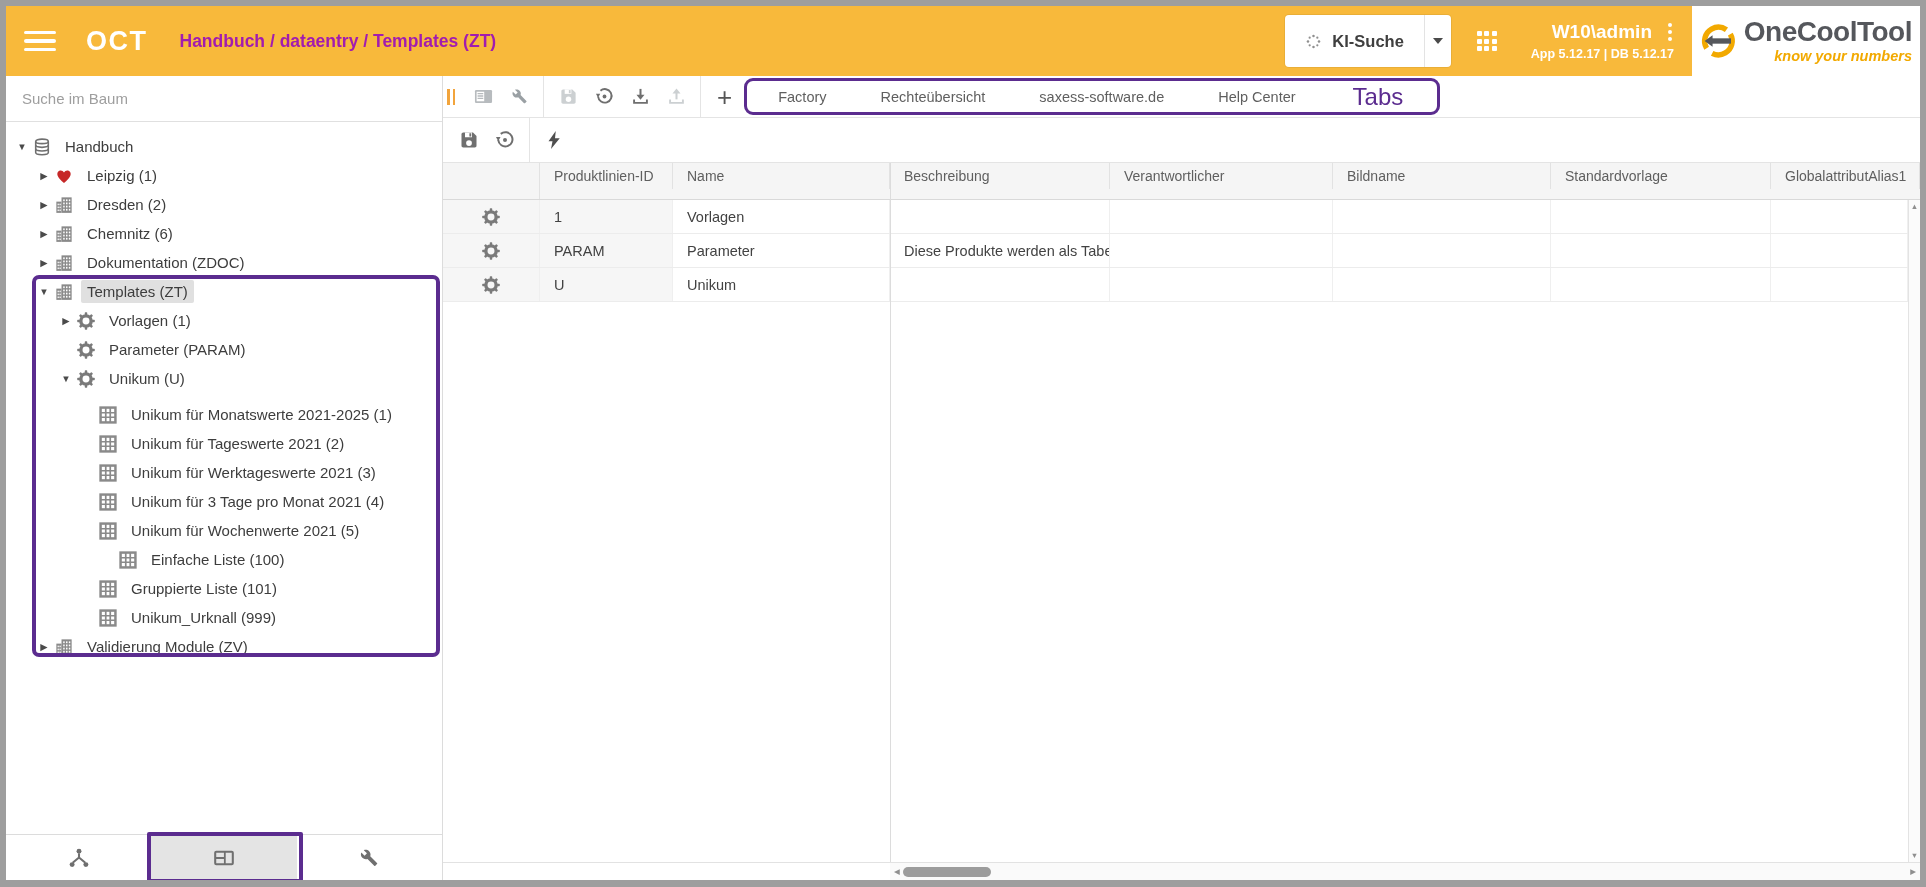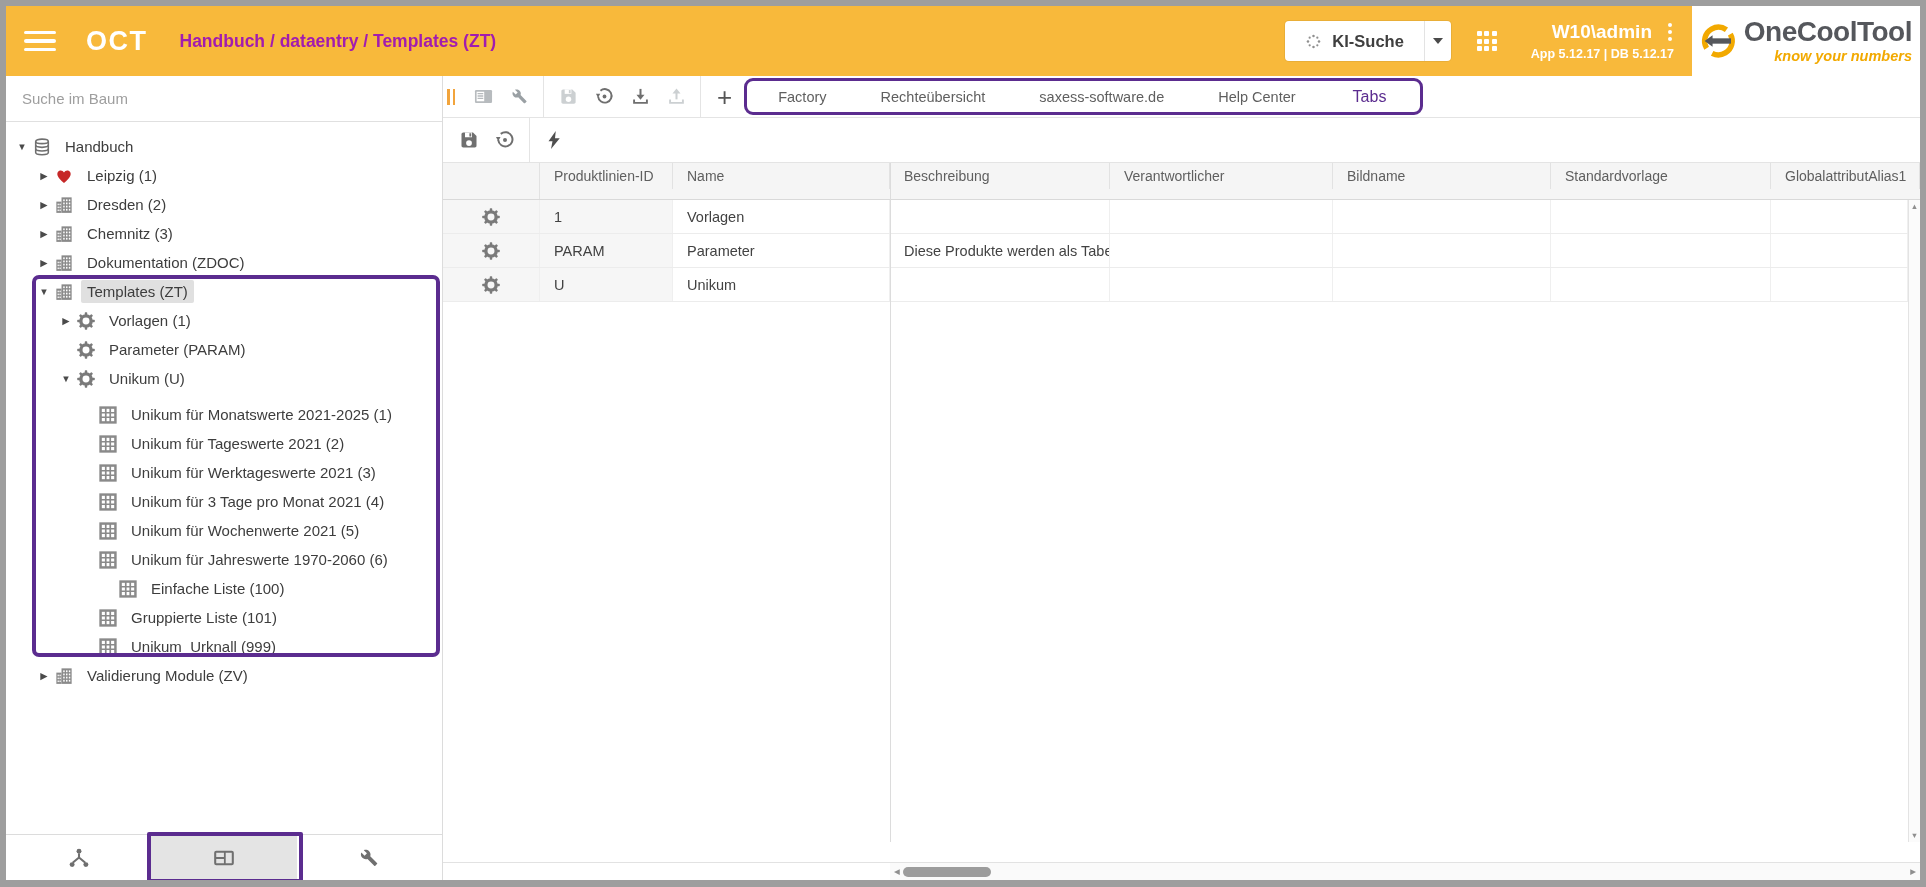--- a/index.html
+++ b/index.html
@@ -13,21 +13,21 @@
   .topbar { flex:0 0 70px; background:var(--yellow); display:flex; align-items:center; padding-left:18px; }
   .hamburger { width:32px; display:flex; flex-direction:column; gap:5px; margin-right:30px; cursor:pointer; }
   .hamburger i { display:block; height:3.5px; background:#fff; border-radius:2px; }
   .app-title { color:#fff; font-size:27px; font-weight:bold; letter-spacing:1.5px; margin-right:32px; }
   .breadcrumb { color:#a21caf; font-size:17.5px; font-weight:bold; white-space:nowrap; }
   .spacer { flex:1; }
   .ai-search { width:306px; height:40px; background:#fff; border:1px solid #d9d9d9; border-radius:4px; display:flex; align-items:center; gap:9px; padding:0 12px; }
   .ai-search svg { width:17px; height:17px; color:#757575; flex:0 0 17px; }
   .ai-search input { border:none; outline:none; flex:1; font-size:15px; color:#555; font-family:inherit; background:transparent; }
   .ai-search input::placeholder { color:#8a8a8a; }
-  .ki-group { display:flex; margin-left:12px; height:40px; border-radius:4px; overflow:hidden; box-shadow:0 0 0 1px rgba(0,0,0,0.06); }
+  .ki-group { display:flex; margin-left:12px; height:52px; border-radius:4px; overflow:hidden; box-shadow:0 0 0 1px rgba(0,0,0,0.06); }
   .ki-btn { background:#fff; border:none; display:flex; align-items:center; gap:10px; padding:0 20px; font-size:16.5px; font-weight:bold; color:#3f3f3f; cursor:pointer; font-family:inherit; }
   .ki-btn svg { width:17px; height:17px; color:#8f8f8f; }
   .ki-dd { background:#fff; border:none; border-left:1px solid #e3e3e3; width:27px; display:flex; align-items:center; justify-content:center; cursor:pointer; }
   .caret-down { width:0; height:0; border-left:5px solid transparent; border-right:5px solid transparent; border-top:6px solid #4a4a4a; }
   .apps { margin-left:26px; display:grid; grid-template-columns:repeat(3,5px); grid-template-rows:repeat(3,5px); gap:2.5px; cursor:pointer; }
   .apps i { background:#fff; border-radius:1px; }
   .user-block { margin-left:34px; display:flex; flex-direction:column; align-items:flex-end; color:#fff; }
   .user-row { display:flex; align-items:center; gap:14px; }
   .user-row .uname { font-size:19px; font-weight:bold; }
   .kebab { display:flex; flex-direction:column; gap:3px; cursor:pointer; padding:2px; }
@@ -64,25 +64,25 @@
   .toolbar1 { flex:0 0 42px; border-bottom:1px solid #e4e4e4; display:flex; align-items:center; }
   .splitter-handle { display:flex; gap:3px; margin:0 10px 0 4px; cursor:col-resize; }
   .splitter-handle i { width:2.5px; height:16px; background:#F2A43C; }
   .tbtn { width:36px; height:36px; border:none; background:transparent; display:flex; align-items:center; justify-content:center; cursor:pointer; }
   .tbtn svg { width:19px; height:19px; }
   .ic-dark { color:#6f6f6f; } .ic-mid { color:#9aa0a4; } .ic-light { color:#b7bbbe; } .ic-dim { color:#ccd0d2; } .ic-black { color:#4f4f4f; }
   .vline { width:1px; align-self:stretch; background:#e4e4e4; margin:0 6px; }
   .plus-btn { border:none; background:transparent; font-size:26px; color:#555; margin:0 12px 0 10px; cursor:pointer; line-height:1; font-family:inherit; }
   .tabs-box { border:3px solid var(--purple); border-radius:9px; height:37px; display:flex; align-items:center; padding:0 4px; }
   .tab { padding:0 27px; font-size:14.5px; color:#5f5f5f; cursor:pointer; white-space:nowrap; }
-  .tabs-label { font-size:16px; color:var(--purple); padding:0 30px; font-weight:500; }
+  .tabs-label { font-size:24px; color:var(--purple); padding:0 30px; font-weight:500; }
   .toolbar2 { flex:0 0 45px; border-bottom:1px solid #e4e4e4; display:flex; align-items:center; padding-left:8px; }
   .toolbar2 .tbtn svg { width:20px; height:20px; }
 
-  .gridwrap { flex:1; display:flex; flex-direction:column; min-height:0;gap:20px; }
+  .gridwrap { flex:1; display:flex; flex-direction:column; min-height:0; }
   .gridarea { flex:1; position:relative; overflow:hidden; }
   .grid-header { display:grid; grid-template-columns:97px 133px 217px 220px 223px 218px 220px auto; height:37px; background:#f5f5f5; border-bottom:1px solid #d9d9d9; }
   .gh-cell { border-right:1px solid #e2e2e2; display:flex; align-items:center; padding:0 14px; font-size:14px; color:#5f5f5f; white-space:nowrap; overflow:hidden; }
   .grid-row { display:grid; grid-template-columns:97px 133px 217px 220px 223px 218px 220px auto; height:34px; border-bottom:1px solid #ececec; margin-right:12px; }
   .gr-cell { display:flex; align-items:center; padding:0 14px; font-size:14.5px; color:var(--ink); border-right:1px solid #efefef; white-space:nowrap; overflow:hidden; }
   .gr-cell.shaded { background:#f6f6f6; }
   .gear-cell { justify-content:center; padding:0; }
   .gear-cell svg { width:18px; height:18px; color:#7a7a7a; }
   .frozen-line { position:absolute; left:447px; top:0; bottom:0; width:1px; background:#dcdcdc; }
   .vscroll { position:absolute; right:0; top:37px; bottom:0; width:12px; background:#fbfbfb; border-left:1px solid #e3e3e3; display:flex; flex-direction:column; justify-content:space-between; align-items:center; padding:3px 0; }
@@ -292,21 +292,21 @@
             <svg class="node-icon ic-building">
               <use href="#sym-building"></use>
             </svg>
             <span class="tree-label">Dresden (2)</span>
           </div>
           <div class="tree-row" style="padding-left: 28px;">
             <span class="expander">▶</span>
             <svg class="node-icon ic-building">
               <use href="#sym-building"></use>
             </svg>
-            <span class="tree-label">Chemnitz (3)</span>
+            <span class="tree-label">Chemnitz (6)</span>
           </div>
           <div class="tree-row" style="padding-left: 28px;">
             <span class="expander">▶</span>
             <svg class="node-icon ic-building">
               <use href="#sym-building"></use>
             </svg>
             <span class="tree-label">Dokumentation (ZDOC)</span>
           </div>
           <div class="tree-row selected" style="padding-left: 28px;">
             <span class="expander">▼</span>
@@ -363,27 +363,20 @@
               <use href="#sym-grid"></use>
             </svg>
             <span class="tree-label">Unikum für 3 Tage pro Monat 2021 (4)</span>
           </div>
           <div class="tree-row" style="padding-left: 72px;">
             <span class="expander"></span>
             <svg class="node-icon ic-grid">
               <use href="#sym-grid"></use>
             </svg>
             <span class="tree-label">Unikum für Wochenwerte 2021 (5)</span>
-          </div>
-          <div class="tree-row" style="padding-left: 72px;">
-            <span class="expander"></span>
-            <svg class="node-icon ic-grid">
-              <use href="#sym-grid"></use>
-            </svg>
-            <span class="tree-label">Unikum für Jahreswerte 1970-2060 (6)</span>
           </div>
           <div class="tree-row" style="padding-left: 92px;">
             <span class="expander"></span>
             <svg class="node-icon ic-grid">
               <use href="#sym-grid"></use>
             </svg>
             <span class="tree-label">Einfache Liste (100)</span>
           </div>
           <div class="tree-row" style="padding-left: 72px;">
             <span class="expander"></span>

